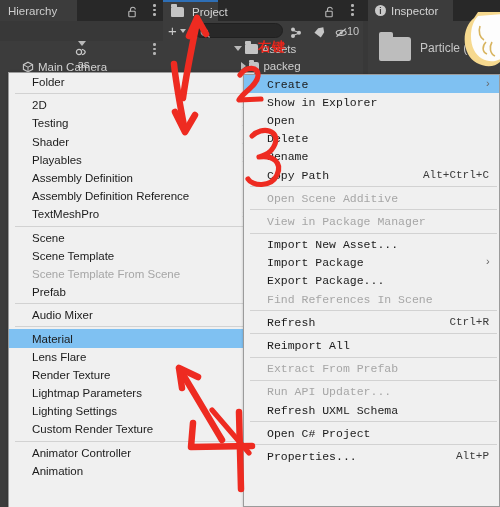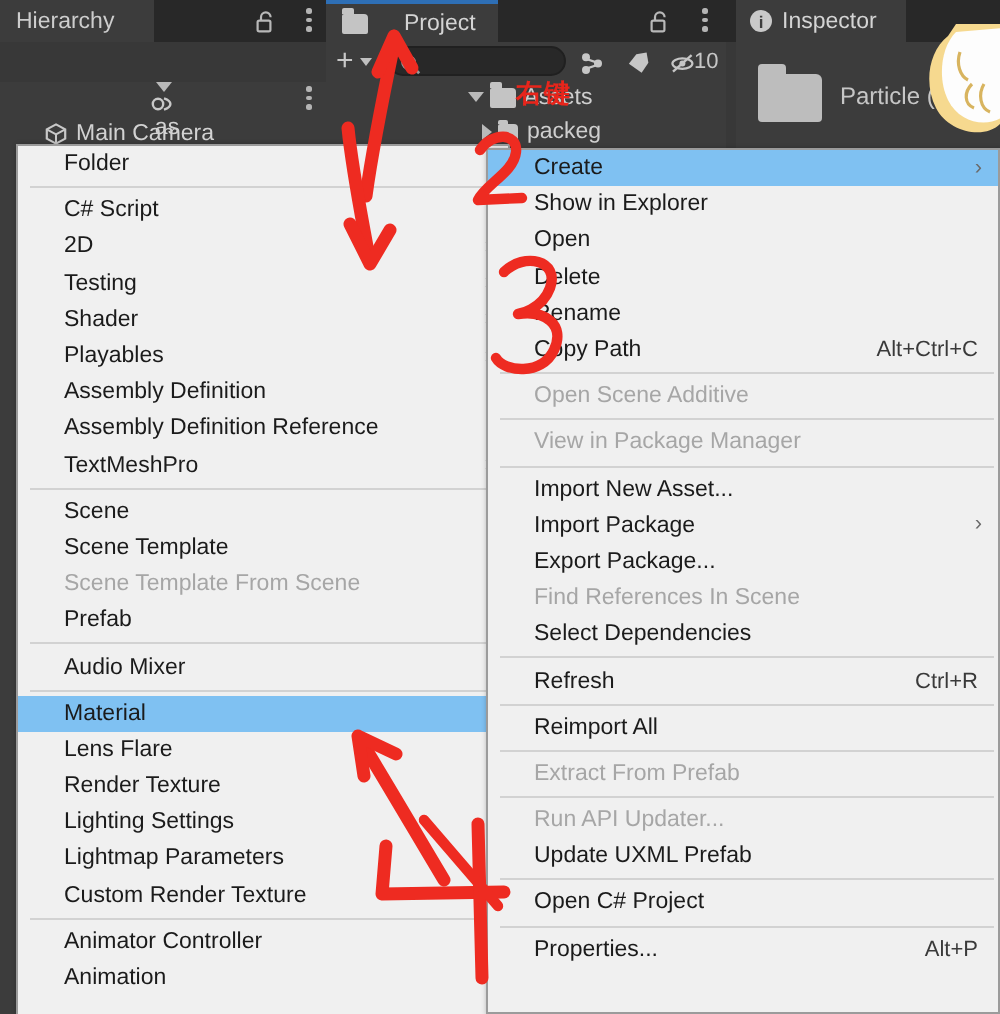--- a/index.html
+++ b/index.html
@@ -32,22 +32,22 @@
 
   #hier-tree{position:absolute;left:0;top:41px;width:163px;height:466px;background:#3c3c3c;}
   .tree-row{height:17px;display:flex;align-items:center;font-size:11.5px;color:#d2d2d2;position:relative;}
   .tri{width:0;height:0;flex:0 0 auto;margin-right:3px;}
   .tri.down{border-left:4px solid transparent;border-right:4px solid transparent;border-top:5px solid #b9b9b9;}
   .tri.right{border-top:4px solid transparent;border-bottom:4px solid transparent;border-left:5px solid #b9b9b9;}
 
   
   #project{position:absolute;left:163px;top:0;width:200px;height:507px;background:#383838;}
   #proj-tabstrip{position:absolute;left:0;top:0;width:200px;height:21px;background:#282828;}
-  #proj-tab{position:absolute;left:0;top:0;width:86px;height:21px;background:#3c3c3c;
-            display:flex;align-items:center;gap:14px;padding-left:8px;box-sizing:border-box;
+  #proj-tab{position:absolute;left:0;top:0;width:55px;height:21px;background:#3c3c3c;
+            display:flex;align-items:center;gap:4px;padding-left:8px;box-sizing:border-box;
             font-size:11.5px;color:#d4d4d4;border-top:2px solid #2e6fb6;}
   #proj-toolbar{position:absolute;left:0;top:21px;width:200px;height:19px;background:#3c3c3c;}
   .plus{font-size:15px;color:#c8c8c8;line-height:1;}
   .mini-tri{width:0;height:0;border-left:3.5px solid transparent;border-right:3.5px solid transparent;border-top:4px solid #c0c0c0;}
   #proj-tree{position:absolute;left:0;top:40px;width:200px;height:467px;background:#3c3c3c;}
   .proj-row{height:17px;display:flex;align-items:center;font-size:11.5px;color:#cfcfcf;padding-left:4px;box-sizing:border-box;justify-content:center;}
   .folder-ico{width:13px;height:10px;background:#c4c4c4;border-radius:1px 2px 1px 1px;margin-right:4px;position:relative;flex:0 0 auto;}
   .folder-ico:before{content:"";position:absolute;left:0;top:-2.5px;width:6px;height:3px;background:#c4c4c4;border-radius:1px 1px 0 0;}
   .folder-ico.sm{width:10px;height:8px;}
   .folder-ico.sm:before{width:5px;height:2.5px;top:-2px;}
@@ -78,21 +78,21 @@
     height:18.2px;display:flex;align-items:center;position:relative;
     padding-left:23px;box-sizing:border-box;white-space:nowrap;
   }
   .mi.dis{color:#a6a6a6;}
   .mi.sel{background:#7fc1f2;}
   .mi .sc{position:absolute;right:10px;font-size:11px;color:#3a3a3a;}
   .mi .arw{position:absolute;right:8px;font-size:11px;color:#6a6a6a;line-height:1;}
   .sep{height:1px;background:#d2d2d2;margin:2px 2px 2px 6px;}
 
   #menu-left{left:8px;top:72px;width:247px;height:441px;}
-  #menu-right{left:243px;top:74px;width:257px;height:433px;}
+  #menu-right{left:243px;top:74px;width:257px;height:433px;font-family:Liberation Mono, monospace;}
   #ann-svg{position:absolute;left:0;top:0;width:500px;height:507px;pointer-events:none;}
   .rk{fill:none;stroke:#ee2b21;stroke-width:6.5;stroke-linecap:round;stroke-linejoin:round;}
   .rk-thin{fill:none;stroke:#ee2b21;stroke-width:5.2;stroke-linecap:round;stroke-linejoin:round;}
   #cn-label{position:absolute;left:258px;top:38px;font-size:13px;color:#e8251b;
             font-family:"DejaVu Sans",sans-serif;font-weight:bold;letter-spacing:1px;}
 
   
   #mascot{position:absolute;left:462px;top:12px;width:40px;height:58px;}
 </style>
 </head>
@@ -238,23 +238,20 @@
     </div>
     <div id="insp-selbar"></div>
   </div>
 
   <div class="menu" id="menu-left">
       <div class="mi">
         <span>Folder</span>
       </div>
       <div class="sep"></div>
       <div class="mi">
-        <span>C# Script</span>
-      </div>
-      <div class="mi">
         <span>2D</span>
         <span class="arw">›</span>
       </div>
       <div class="mi">
         <span>Testing</span>
         <span class="arw">›</span>
       </div>
       <div class="mi">
         <span>Shader</span>
         <span class="arw">›</span>
@@ -294,24 +291,24 @@
       <div class="mi sel">
         <span>Material</span>
       </div>
       <div class="mi">
         <span>Lens Flare</span>
       </div>
       <div class="mi">
         <span>Render Texture</span>
       </div>
       <div class="mi">
+        <span>Lightmap Parameters</span>
+      </div>
+      <div class="mi">
         <span>Lighting Settings</span>
-      </div>
-      <div class="mi">
-        <span>Lightmap Parameters</span>
       </div>
       <div class="mi">
         <span>Custom Render Texture</span>
       </div>
       <div class="sep"></div>
       <div class="mi">
         <span>Animator Controller</span>
       </div>
       <div class="mi">
         <span>Animation</span>
@@ -354,42 +351,39 @@
       <div class="mi">
         <span>Import Package</span>
         <span class="arw">›</span>
       </div>
       <div class="mi">
         <span>Export Package...</span>
       </div>
       <div class="mi dis">
         <span>Find References In Scene</span>
       </div>
-      <div class="mi">
-        <span>Select Dependencies</span>
-      </div>
       <div class="sep"></div>
       <div class="mi">
         <span>Refresh</span>
         <span class="sc">Ctrl+R</span>
       </div>
       <div class="sep"></div>
       <div class="mi">
         <span>Reimport All</span>
       </div>
       <div class="sep"></div>
       <div class="mi dis">
         <span>Extract From Prefab</span>
       </div>
       <div class="sep"></div>
       <div class="mi dis">
         <span>Run API Updater...</span>
       </div>
       <div class="mi">
-        <span>Update UXML Prefab</span>
+        <span>Refresh UXML Schema</span>
       </div>
       <div class="sep"></div>
       <div class="mi">
         <span>Open C# Project</span>
       </div>
       <div class="sep"></div>
       <div class="mi">
         <span>Properties...</span>
         <span class="sc">Alt+P</span>
       </div>

